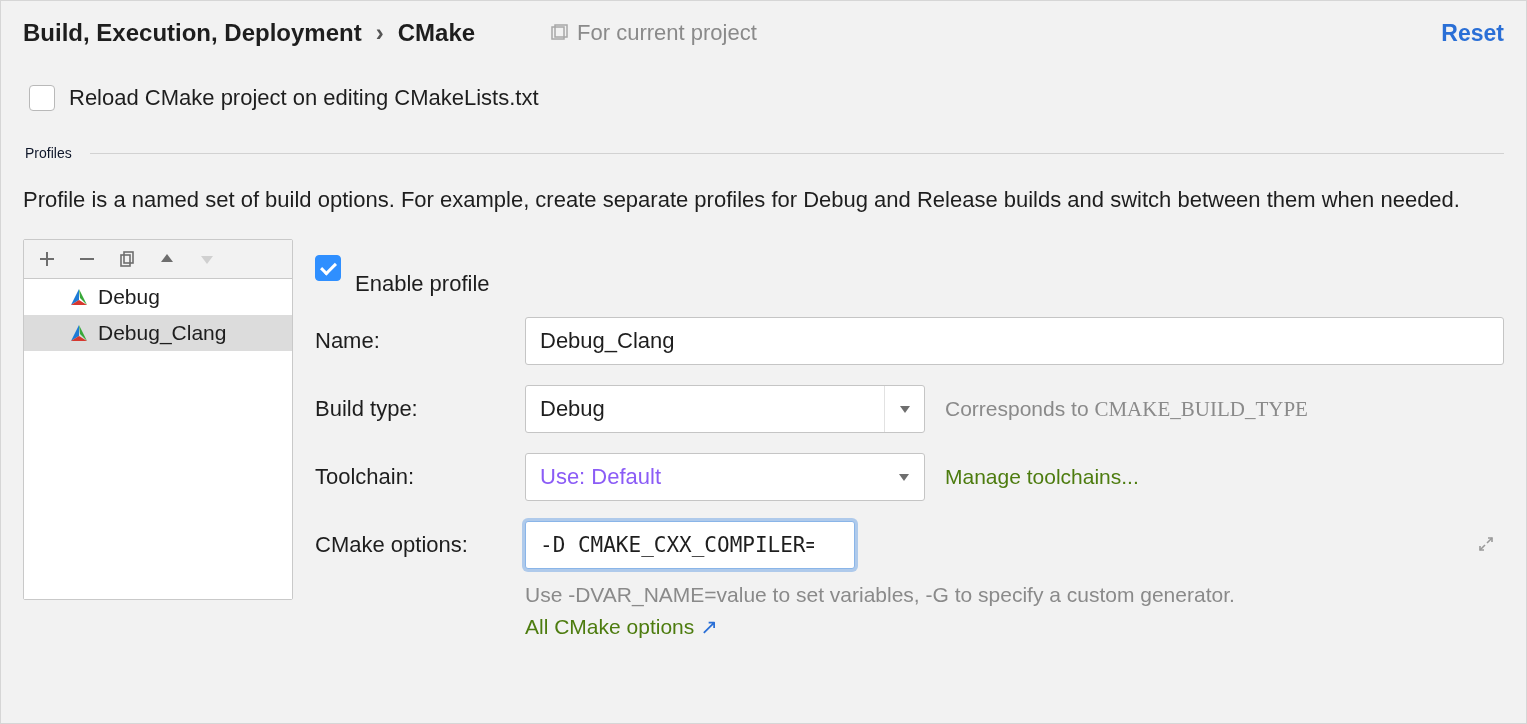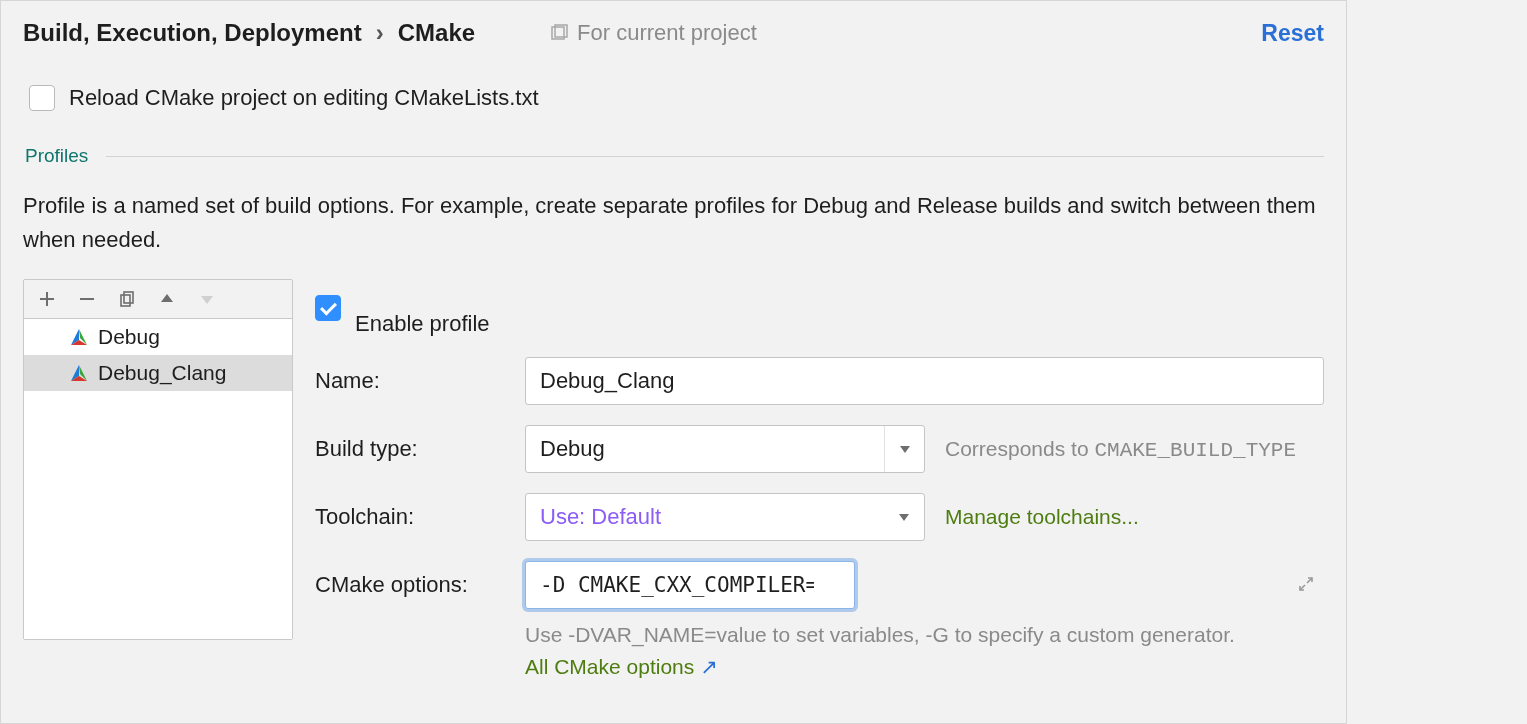--- a/index.html
+++ b/index.html
@@ -4,21 +4,21 @@
 <style>
   * { box-sizing: border-box; }
   html, body {
     margin: 0; padding: 0;
     font-family: -apple-system, "Segoe UI", Helvetica, Arial, sans-serif;
     font-size: 21px;
     color: #1e1e1e;
     background: #f2f2f2;
   }
   .container {
-    width: 1347px; height: 724px;
+    width: 1527px; height: 724px;
     background: #f2f2f2;
     border: 1px solid #d6d6d6;
     padding: 18px 22px 0 22px;
     position: relative;
     overflow: hidden;
   }
   .header-row {
     display: flex; align-items: center; gap: 14px;
   }
   .breadcrumb { display: flex; align-items: center; gap: 14px; font-weight: 700; font-size: 24px; }
@@ -34,21 +34,21 @@
     display: flex; align-items: center; justify-content: center;
   }
   .checkbox-box.checked::after {
     content: ""; width: 6px; height: 12px; border: solid #fff;
     border-width: 0 3px 3px 0; transform: rotate(45deg) translate(-1px,-1px);
   }
   .helper-text { color: #8a8a8a; font-size: 20px; margin-top: 16px; margin-left: 44px; }
   .section-title-row {
     display: flex; align-items: center; gap: 18px; margin-top: 34px; margin-left: 2px;
   }
-  .section-title { font-size: 19px; color: #0f766e; }
+  .section-title { font-size: 14px; color: #0f172a; }
   .section-title-line { flex: 1; height: 1px; background: #d2d2d2; }
   .section-desc { font-size: 22px; margin-top: 22px; line-height: 1.55; }
   .profile-editor {
     display: flex; gap: 22px; margin-top: 22px; align-items: flex-start;
   }
   .profile-list-panel {
     width: 270px; border: 1px solid #c9c9c9; border-radius: 2px; background: #fff;
     display: flex; flex-direction: column;
   }
   .profile-toolbar {
@@ -74,21 +74,21 @@
   .text-input.focused { outline: none; border-color: #8ab5e8; box-shadow: 0 0 0 3px rgba(120,170,230,0.55); }
   .combo {
     width: 400px; height: 48px; border: 1px solid #c5c5c5; border-radius: 3px; background: #fff;
     display: flex; align-items: center; justify-content: space-between;
   }
   .combo .combo-text { padding: 0 14px; font-size: 22px; }
   .combo .combo-text.placeholder { color: #8b5cf6; }
   .combo .combo-arrow { width: 40px; height: 100%; border-left: 1px solid #e2e2e2; display:flex; align-items:center; justify-content:center; }
   .combo.no-split .combo-arrow { border-left: none; }
   .form-hint { color: #8a8a8a; font-size: 21px; }
-  .form-hint code { font-family: Liberation Mono, monospace; color: #8a8a8a; }
+  .form-hint code { font-family: Liberation Serif, serif; color: #8a8a8a; }
   .link { color: #4d7c0f; font-size: 21px; cursor: pointer; }
   .mono-input {
     flex: 1; height: 48px; border: 1px solid #c5c5c5; border-radius: 3px; background: #fff;
     padding: 0 40px 0 14px; font-size: 21px; font-family: "SF Mono", Menlo, Consolas, monospace; color: #1e1e1e;
     position: relative;
   }
   .mono-wrap { position: relative; flex: 1; }
   .mono-wrap .expand-icon {
     position: absolute; right: 10px; top: 50%; transform: translateY(-50%); color: #9a9a9a; cursor: pointer;
   }

